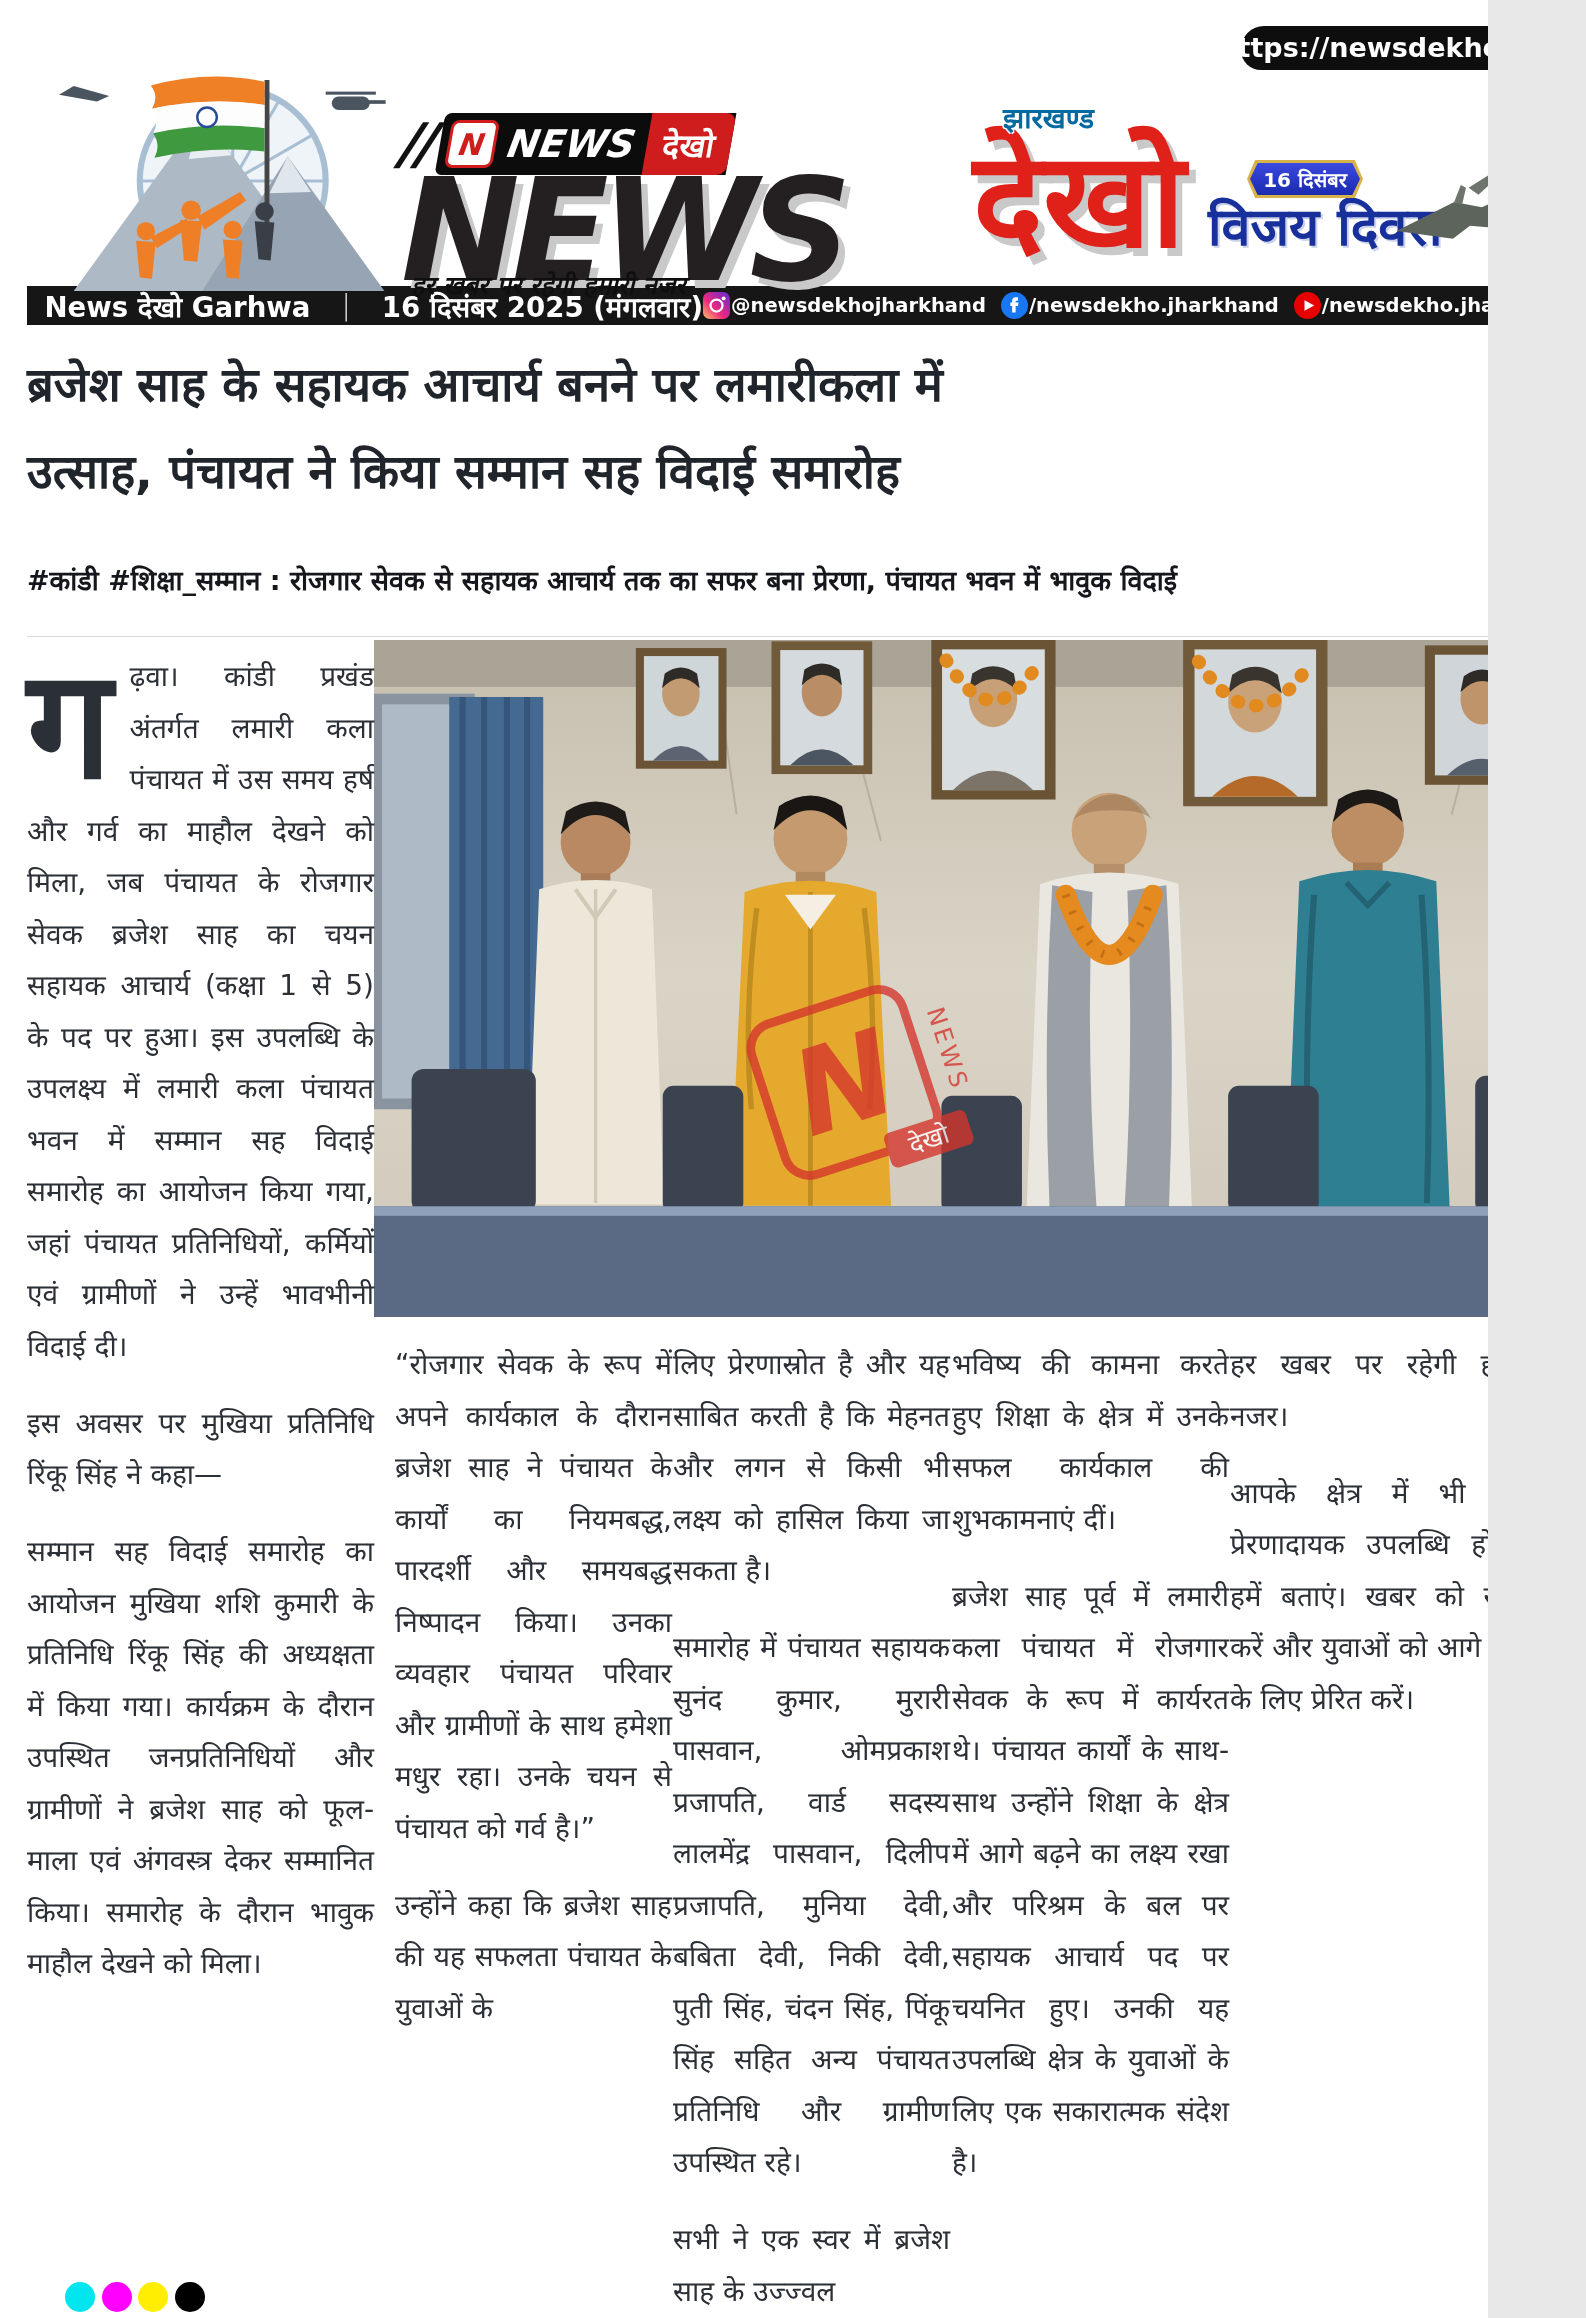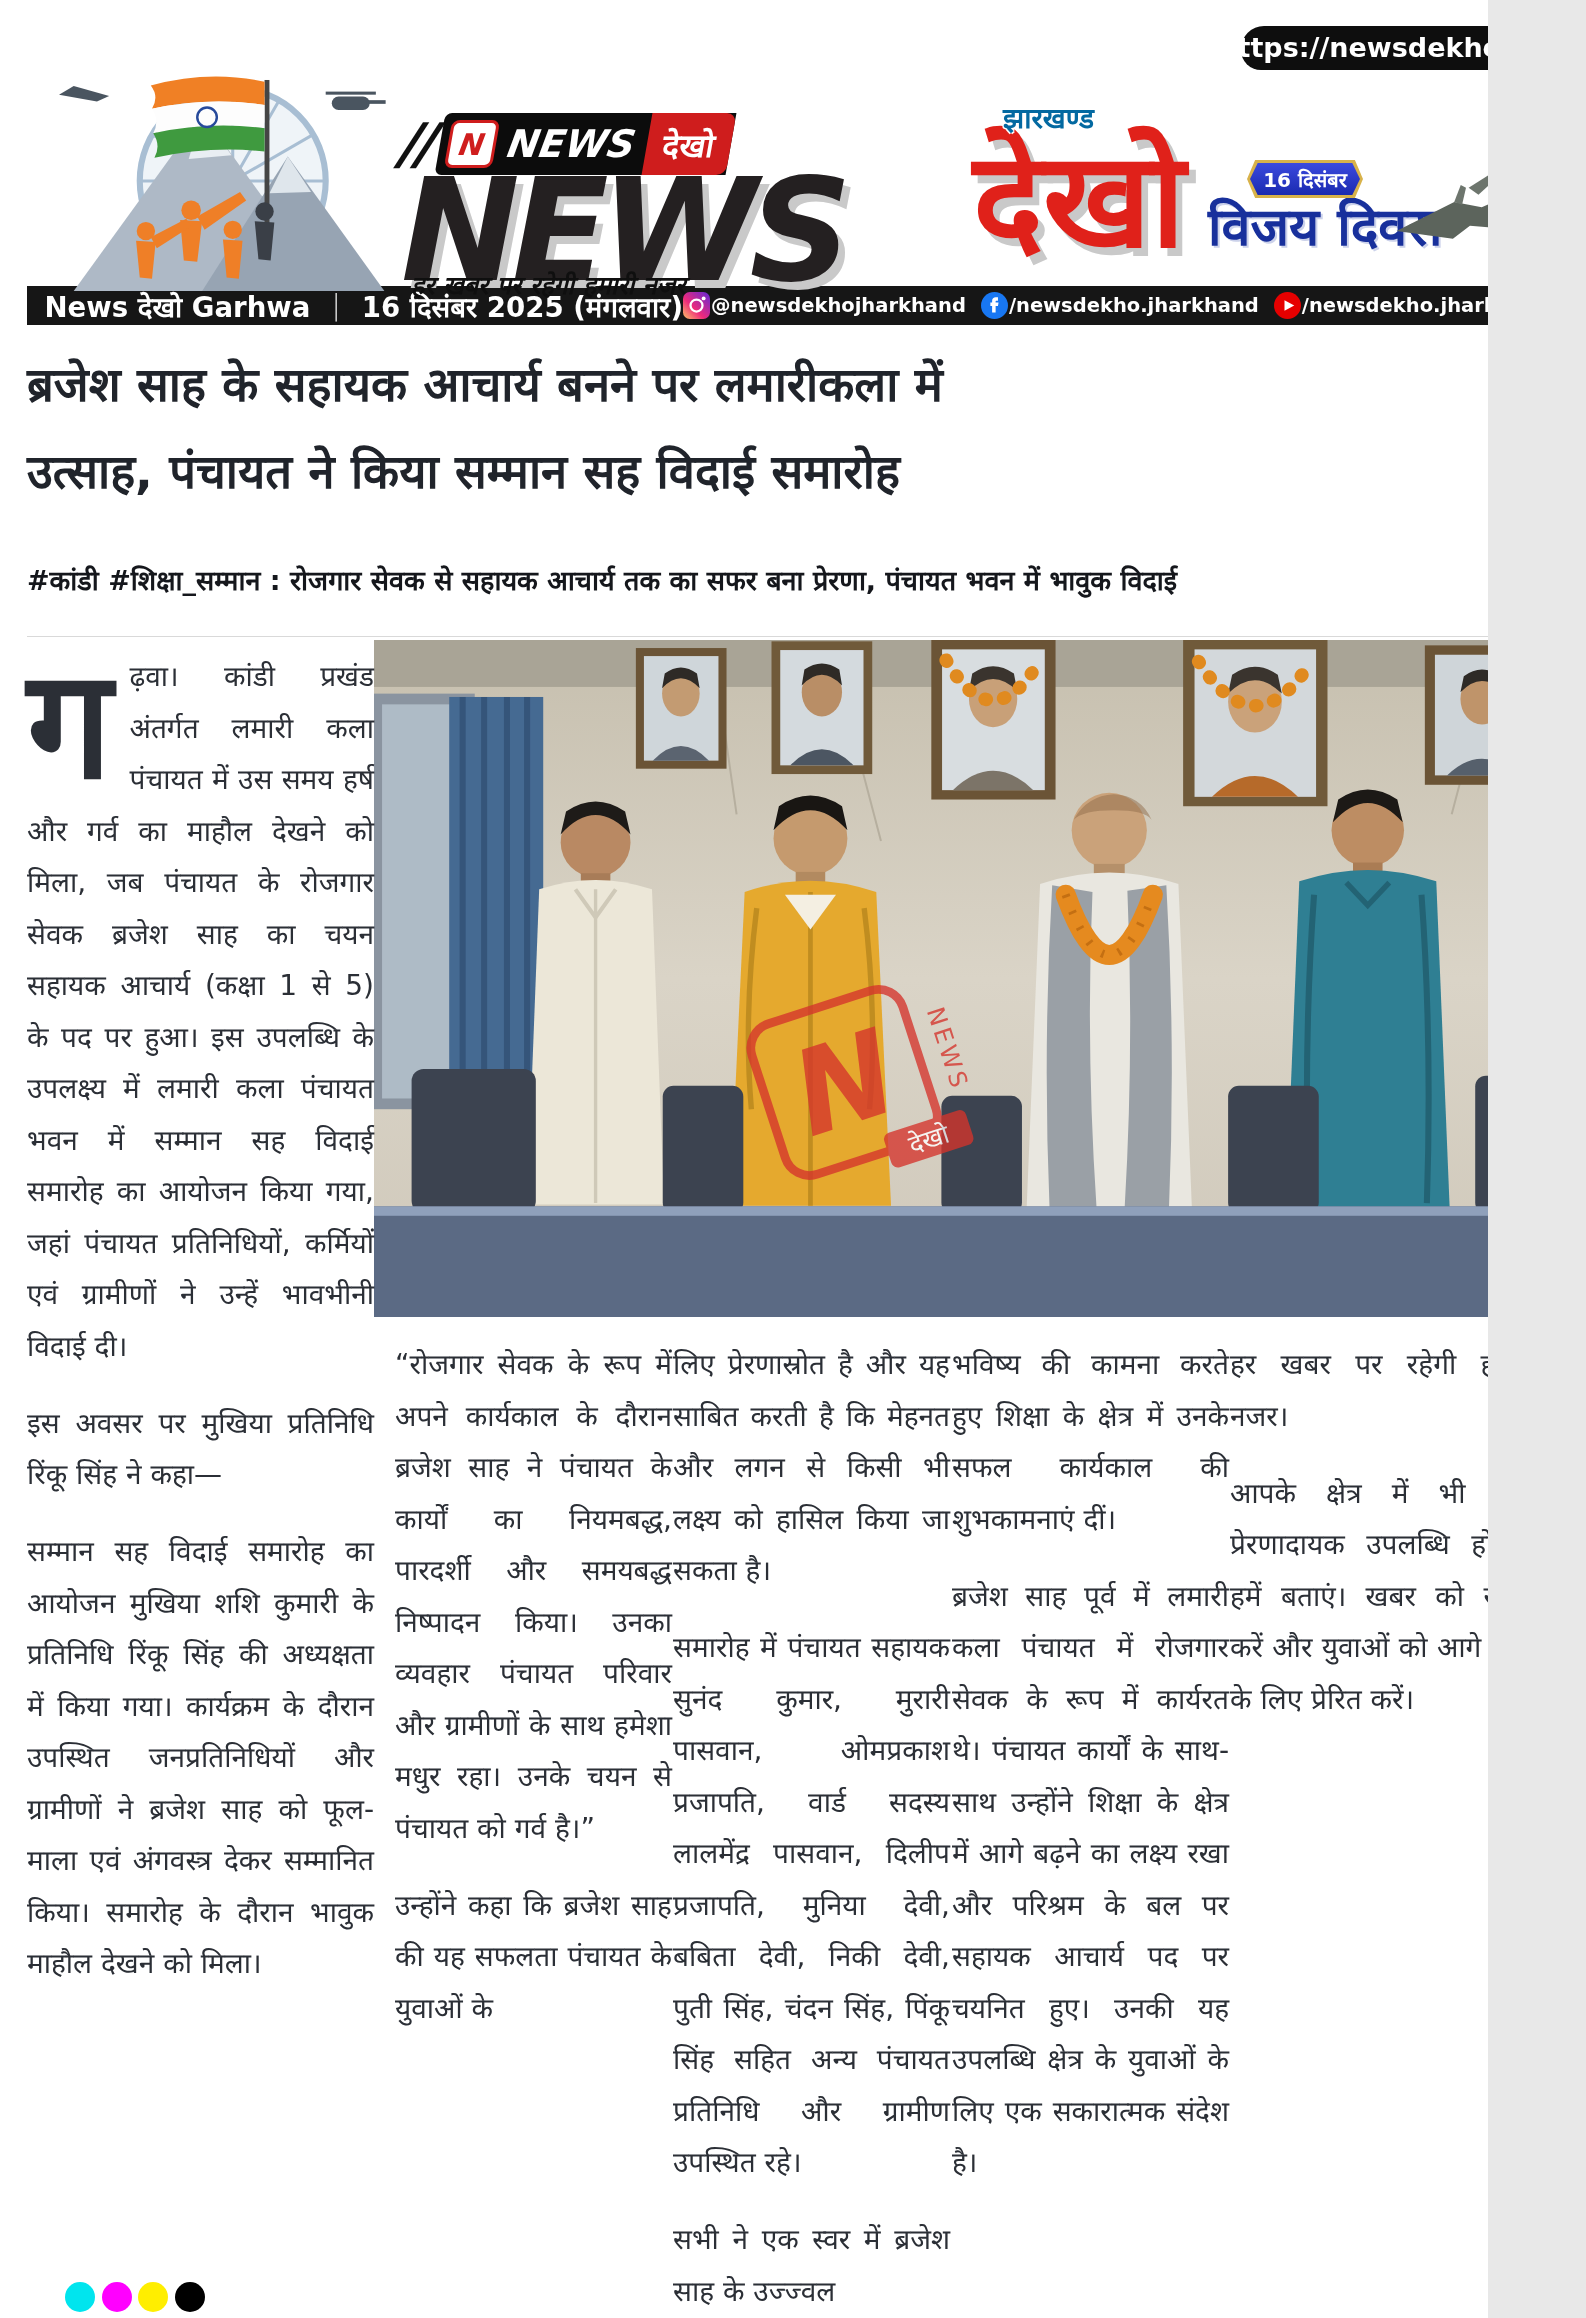--- a/index.html
+++ b/index.html
@@ -34,21 +34,21 @@
   .badge16-in{width:110px;height:32px;clip-path:polygon(7% 0,93% 0,100% 50%,93% 100%,7% 100%,0 50%);
               background:linear-gradient(#3b4ade,#1a2ab0);display:flex;align-items:center;justify-content:center;
               color:#fff;font-weight:800;font-size:20px;}
   .vijay{position:absolute;left:1208px;top:196px;font-size:52px;font-weight:900;color:#18309c;line-height:1.2;
          text-shadow:2px 2px 0 #ccd2ea;z-index:2;}
   .jets-svg{position:absolute;left:1391px;top:147px;width:171px;height:118px;z-index:2;}
 
   
   .bar{position:absolute;left:27px;top:286px;width:1532px;height:39px;background:#161616;z-index:1;
        display:flex;align-items:center;padding:0 17.5px;box-sizing:border-box;}
-  .bar-left{display:flex;align-items:center;color:#fff;font-weight:600;font-size:27.6px;gap:21px;white-space:nowrap;}
+  .bar-left{display:flex;align-items:center;color:#fff;font-weight:600;font-size:27.6px;gap:31px;white-space:nowrap;}
   .bar-sep{font-weight:300;color:#e8e8e8;}
   .bar-social{margin-left:auto;display:flex;align-items:center;gap:15px;color:#fff;font-weight:700;font-size:19.5px;white-space:nowrap;}
   .soc{display:flex;align-items:center;gap:1px;}
   .icon{width:27px;height:27px;display:block;}
 
   
   .headline{position:absolute;left:27px;top:341px;width:1532px;font-size:47px;line-height:1.86;font-weight:800;
             color:#20242b;letter-spacing:0;}
   .subheadline{position:absolute;left:27px;top:561px;width:1532px;font-size:27px;font-weight:700;color:#15171c;}
   .subrule{position:absolute;left:27px;top:636px;width:1532px;height:1.3px;background:#d9d9d9;}

